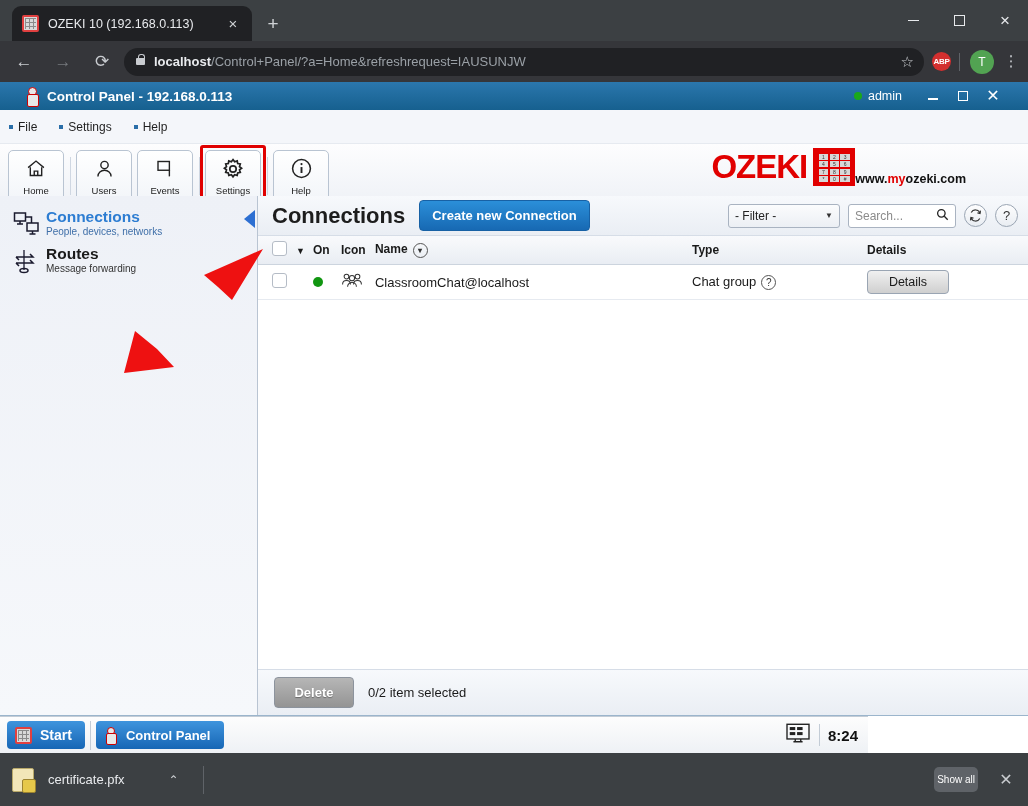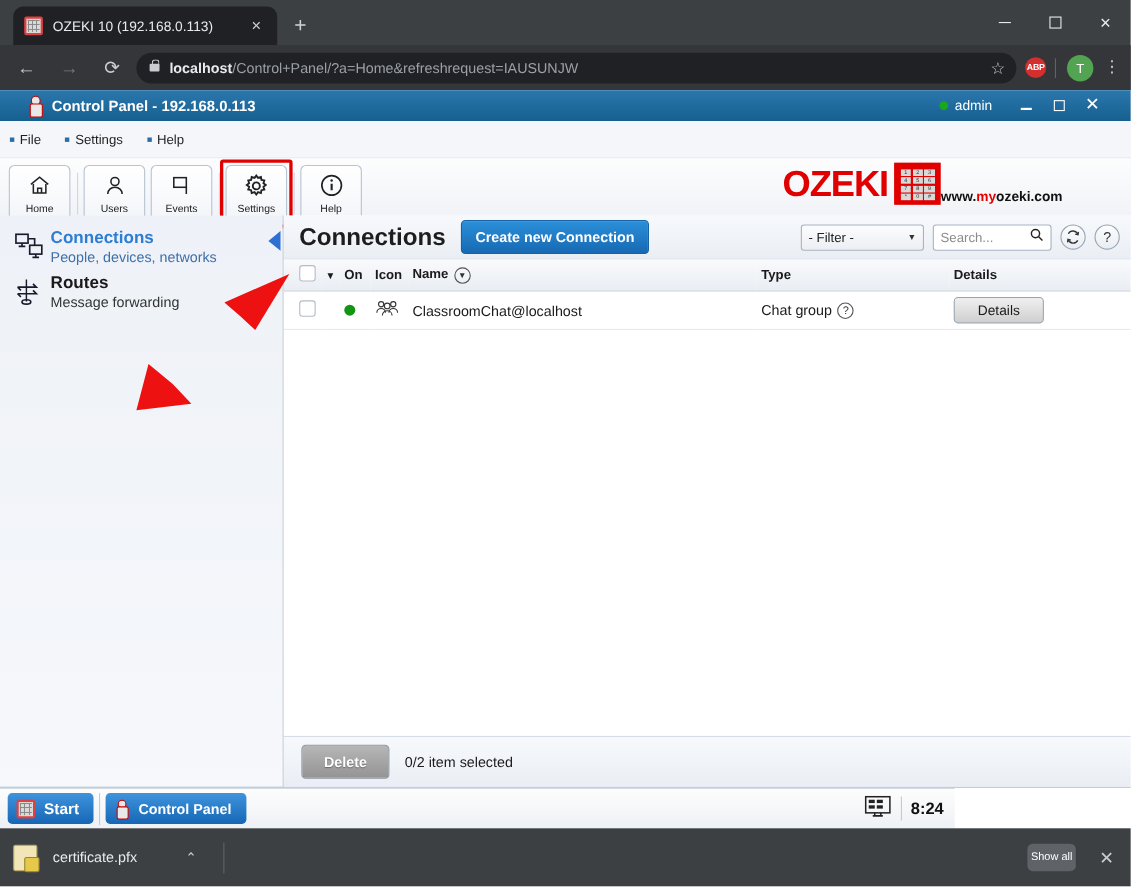--- a/index.html
+++ b/index.html
@@ -173,21 +173,21 @@
   .sidebar {
     width: 258px; background: linear-gradient(to bottom,#eef1f7,#f6f8fb);
     border-right: 1px solid #b9c4d2; position: relative; padding-top: 8px;
   }
   .side-item { display:flex; align-items:flex-start; padding: 4px 8px 4px 10px; }
   .side-ico { width: 34px; flex:0 0 34px; display:flex; justify-content:center; padding-top: 3px;}
   .side-txt { padding-left: 2px; }
   .side-title { font-size: 15.5px; font-weight: bold; line-height: 1.15; }
   .side-title.active { color:#2d7dd2; }
   .side-title.plain { color:#1a1a1a; }
-  .side-sub { font-size: 13px; color:#3f6fa8; }
+  .side-sub { font-size: 10px; color:#3f6fa8; }
   .side-sub.plain { color:#333; }
   .collapse-handle {
     position:absolute; right: 2px; top: 14px;
     width: 0; height: 0; border-top: 9px solid transparent; border-bottom: 9px solid transparent;
     border-right: 11px solid #2d6fd2;
   }
 
   .content { flex: 1; background:#fff; position:relative; display:flex; flex-direction:column; }
   .content-head {
     height: 40px; background: linear-gradient(to bottom,#f7f9fc,#eaeef4);

